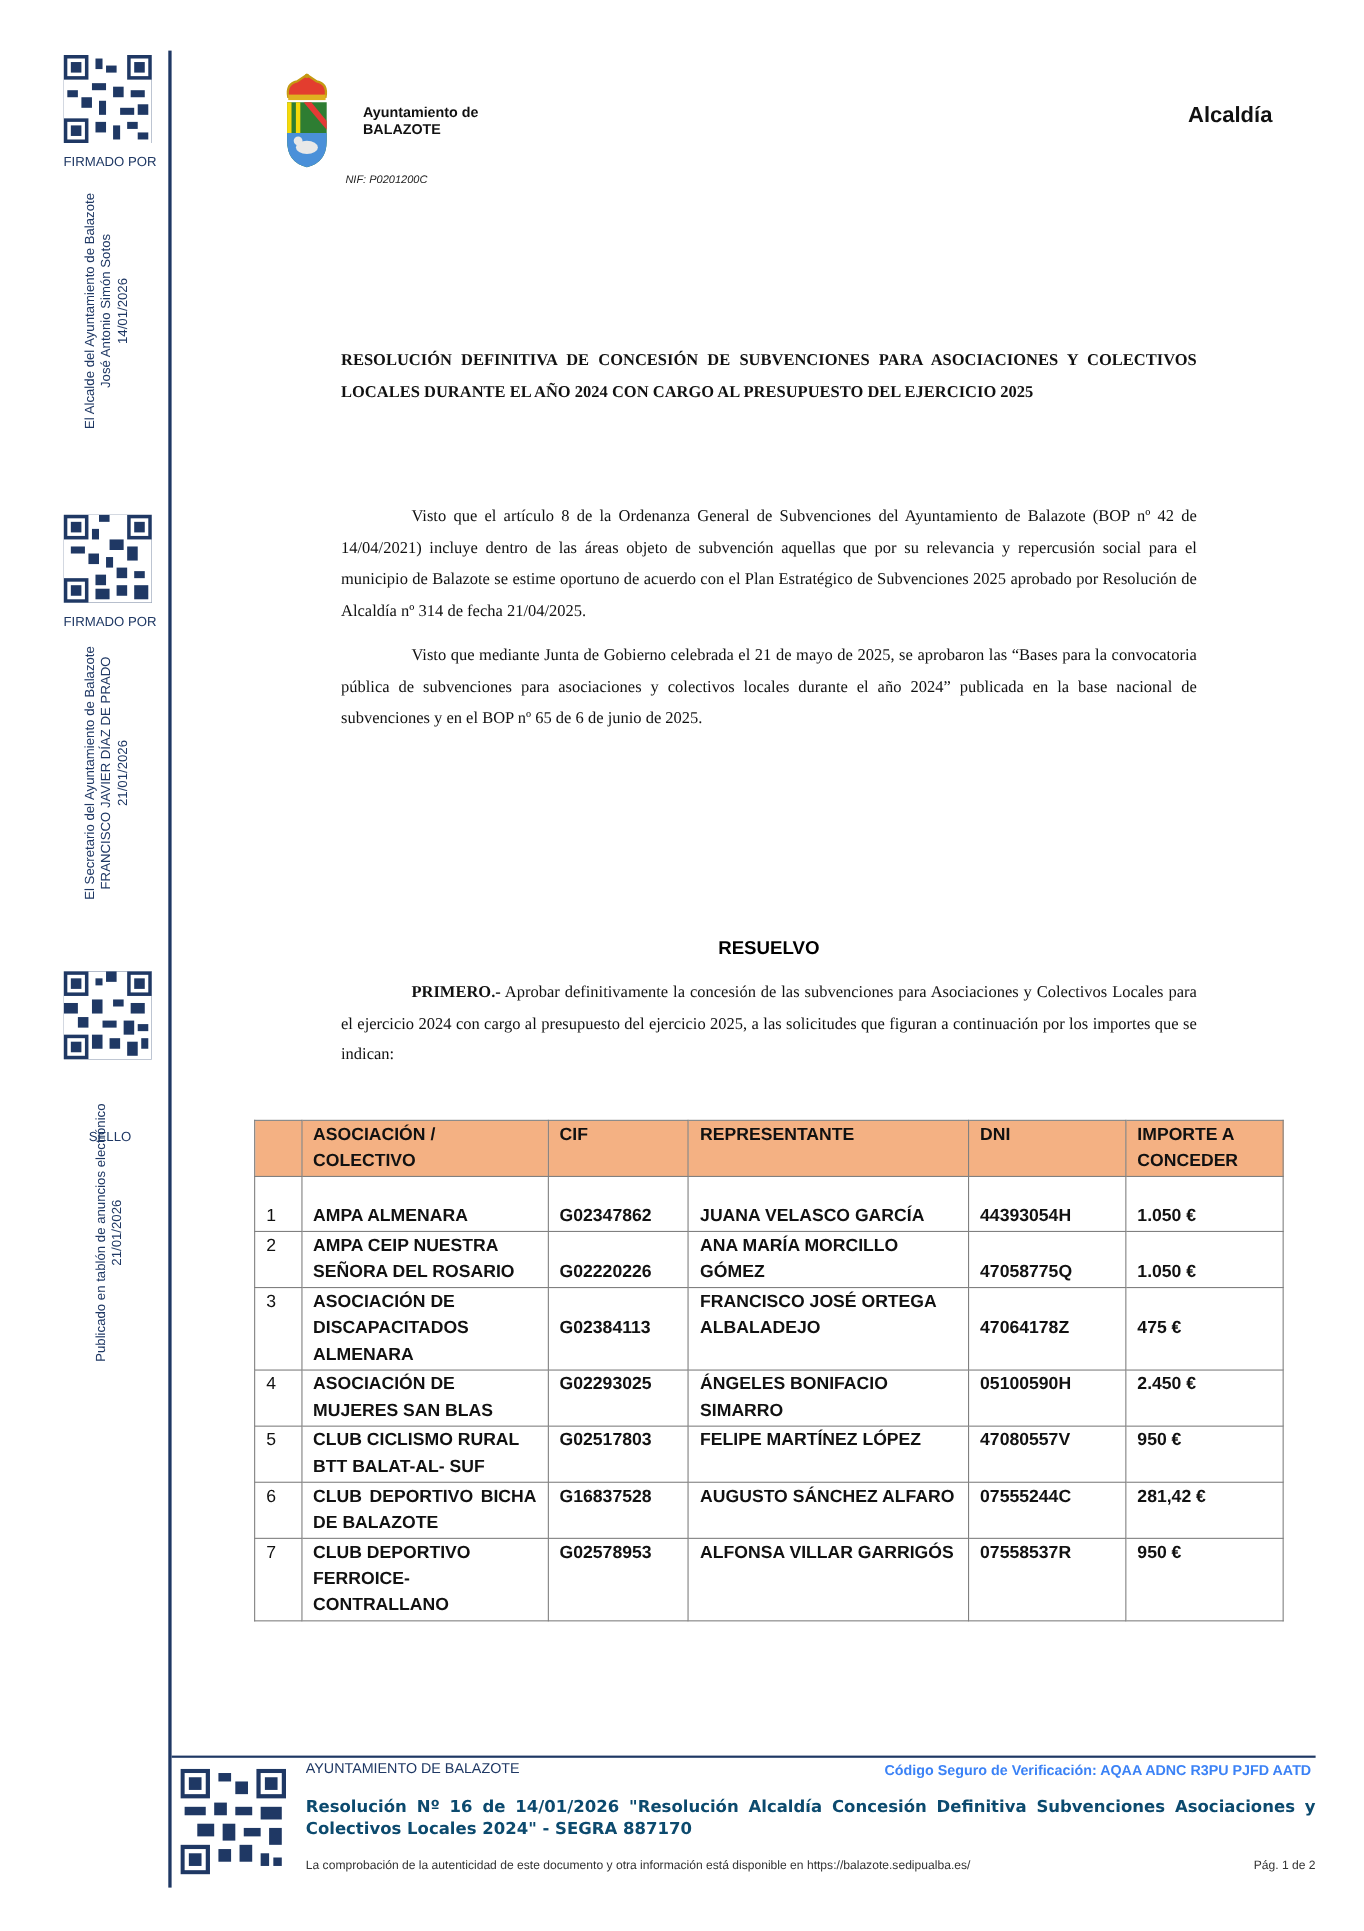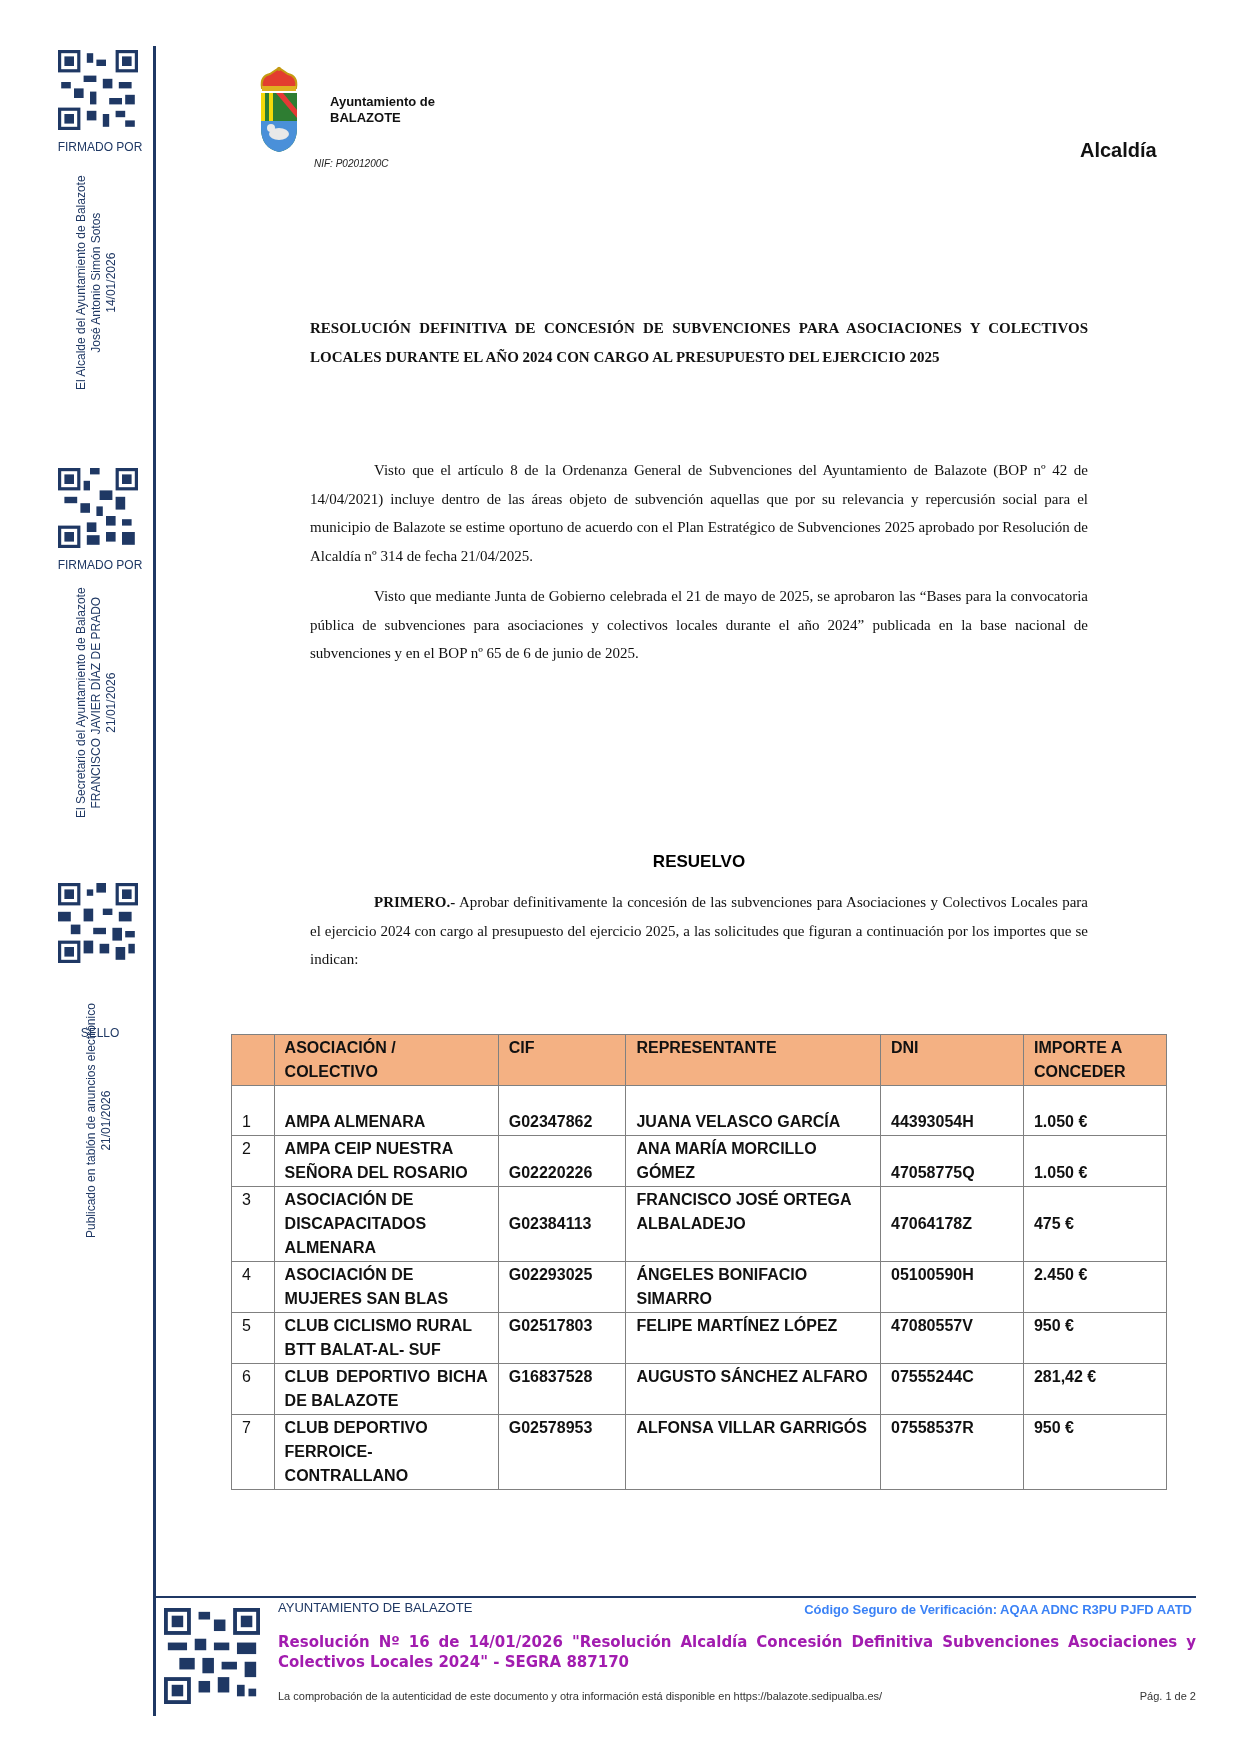--- a/index.html
+++ b/index.html
@@ -10,46 +10,46 @@
   .qr { position:absolute; left:58px; width:80px; height:80px; background:#1f3864; }
   .qr svg { width:80px; height:80px; display:block; }
   .stamp-label { position:absolute; left:40px; width:120px; text-align:center; font-size:12px; color:#1f3864; }
   .vtext { position:absolute; transform-origin:left top; transform:rotate(-90deg); white-space:nowrap; font-size:12px; color:#1f3864; line-height:15px; }
   .vtext div { text-align:center; }
 
   
   .crest { position:absolute; left:256px; top:66px; width:46px; height:88px; }
   .org-name { position:absolute; left:330px; top:94px; width:120px; font-weight:bold; font-size:13px; line-height:16px; color:#111; }
   .nif { position:absolute; left:314px; top:158px; font-size:10px; color:#222;font-style:italic; }
-  .alcaldia { position:absolute; left:1080px; top:94px; font-size:20px; font-weight:bold; color:#111;margin-top:45px; }
+  .alcaldia { position:absolute; left:1080px; top:94px; font-size:20px; font-weight:bold; color:#111; }
 
   
   .content { position:absolute; left:310px; width:778px; font-family:Liberation Serif, serif; font-size:15px; line-height:28.5px; color:#111; }
   .title { top:314px; font-weight:bold; text-align:justify; }
   .para { text-align:justify; text-indent:64px; margin:0 0 12px 0; }
   .paras { top:456px; }
   .resuelvo { position:absolute; left:310px; top:852px; width:778px; text-align:center; font-weight:bold; font-size:17px; }
   .primero { top:888px; }
   .primero b { font-weight:bold; }
 
   
-  table.grants { position:absolute; left:231px; top:1018px; width:936px; border-collapse:collapse; font-family:"Liberation Sans", sans-serif; font-size:16px; line-height:24px; color:#111;margin-top:16px; }
+  table.grants { position:absolute; left:231px; top:1018px; width:936px; border-collapse:collapse; font-family:"Liberation Sans", sans-serif; font-size:16px; line-height:24px; color:#111; }
   table.grants th, table.grants td { border:1.5px solid #808080; padding:1px 10px; vertical-align:top; text-align:left; }
   table.grants th { background:#f4b183; font-weight:bold; }
   table.grants td { font-weight:bold; }
   table.grants td.num { font-weight:normal; width:20px; }
   table.grants td.bottom { vertical-align:bottom; }
   .c0 { width:21px; } .c1 { width:200px; } .c2 { width:105px; } .c3 { width:230px; } .c4 { width:120px; } .c5 { width:120px; }
 
   
   .footer-line { position:absolute; left:156px; top:1596px; width:1040px; height:2px; background:#1f3864; }
   .footer-qr { position:absolute; left:164px; top:1608px; width:96px; height:96px; }
   .f-org { position:absolute; left:278px; top:1600px; font-size:13px; color:#1f3864; }
   .f-csv { position:absolute; right:48px; top:1602px; font-size:13px; font-weight:bold; color:#3b82f6; }
-  .f-title { position:absolute; left:278px; top:1632px; width:918px; font-family:"DejaVu Sans", sans-serif; font-size:15px; font-weight:bold; line-height:20px; color:#a21caf; text-align:justify; }
+  .f-title { position:absolute; left:278px; top:1632px; width:918px; font-family:"DejaVu Sans", sans-serif; font-size:15px; font-weight:bold; line-height:20px; color:#0c4a6e; text-align:justify; }
   .f-check { position:absolute; left:278px; top:1690px; font-size:11px; color:#333; }
   .f-page { position:absolute; right:44px; top:1690px; font-size:11px; color:#333; }
 </style>
 </head>
 <body>
 
 <div class="margin-line"></div>
 
 <div class="qr" style="top:50px">
   <svg viewBox="0 0 25 25">

